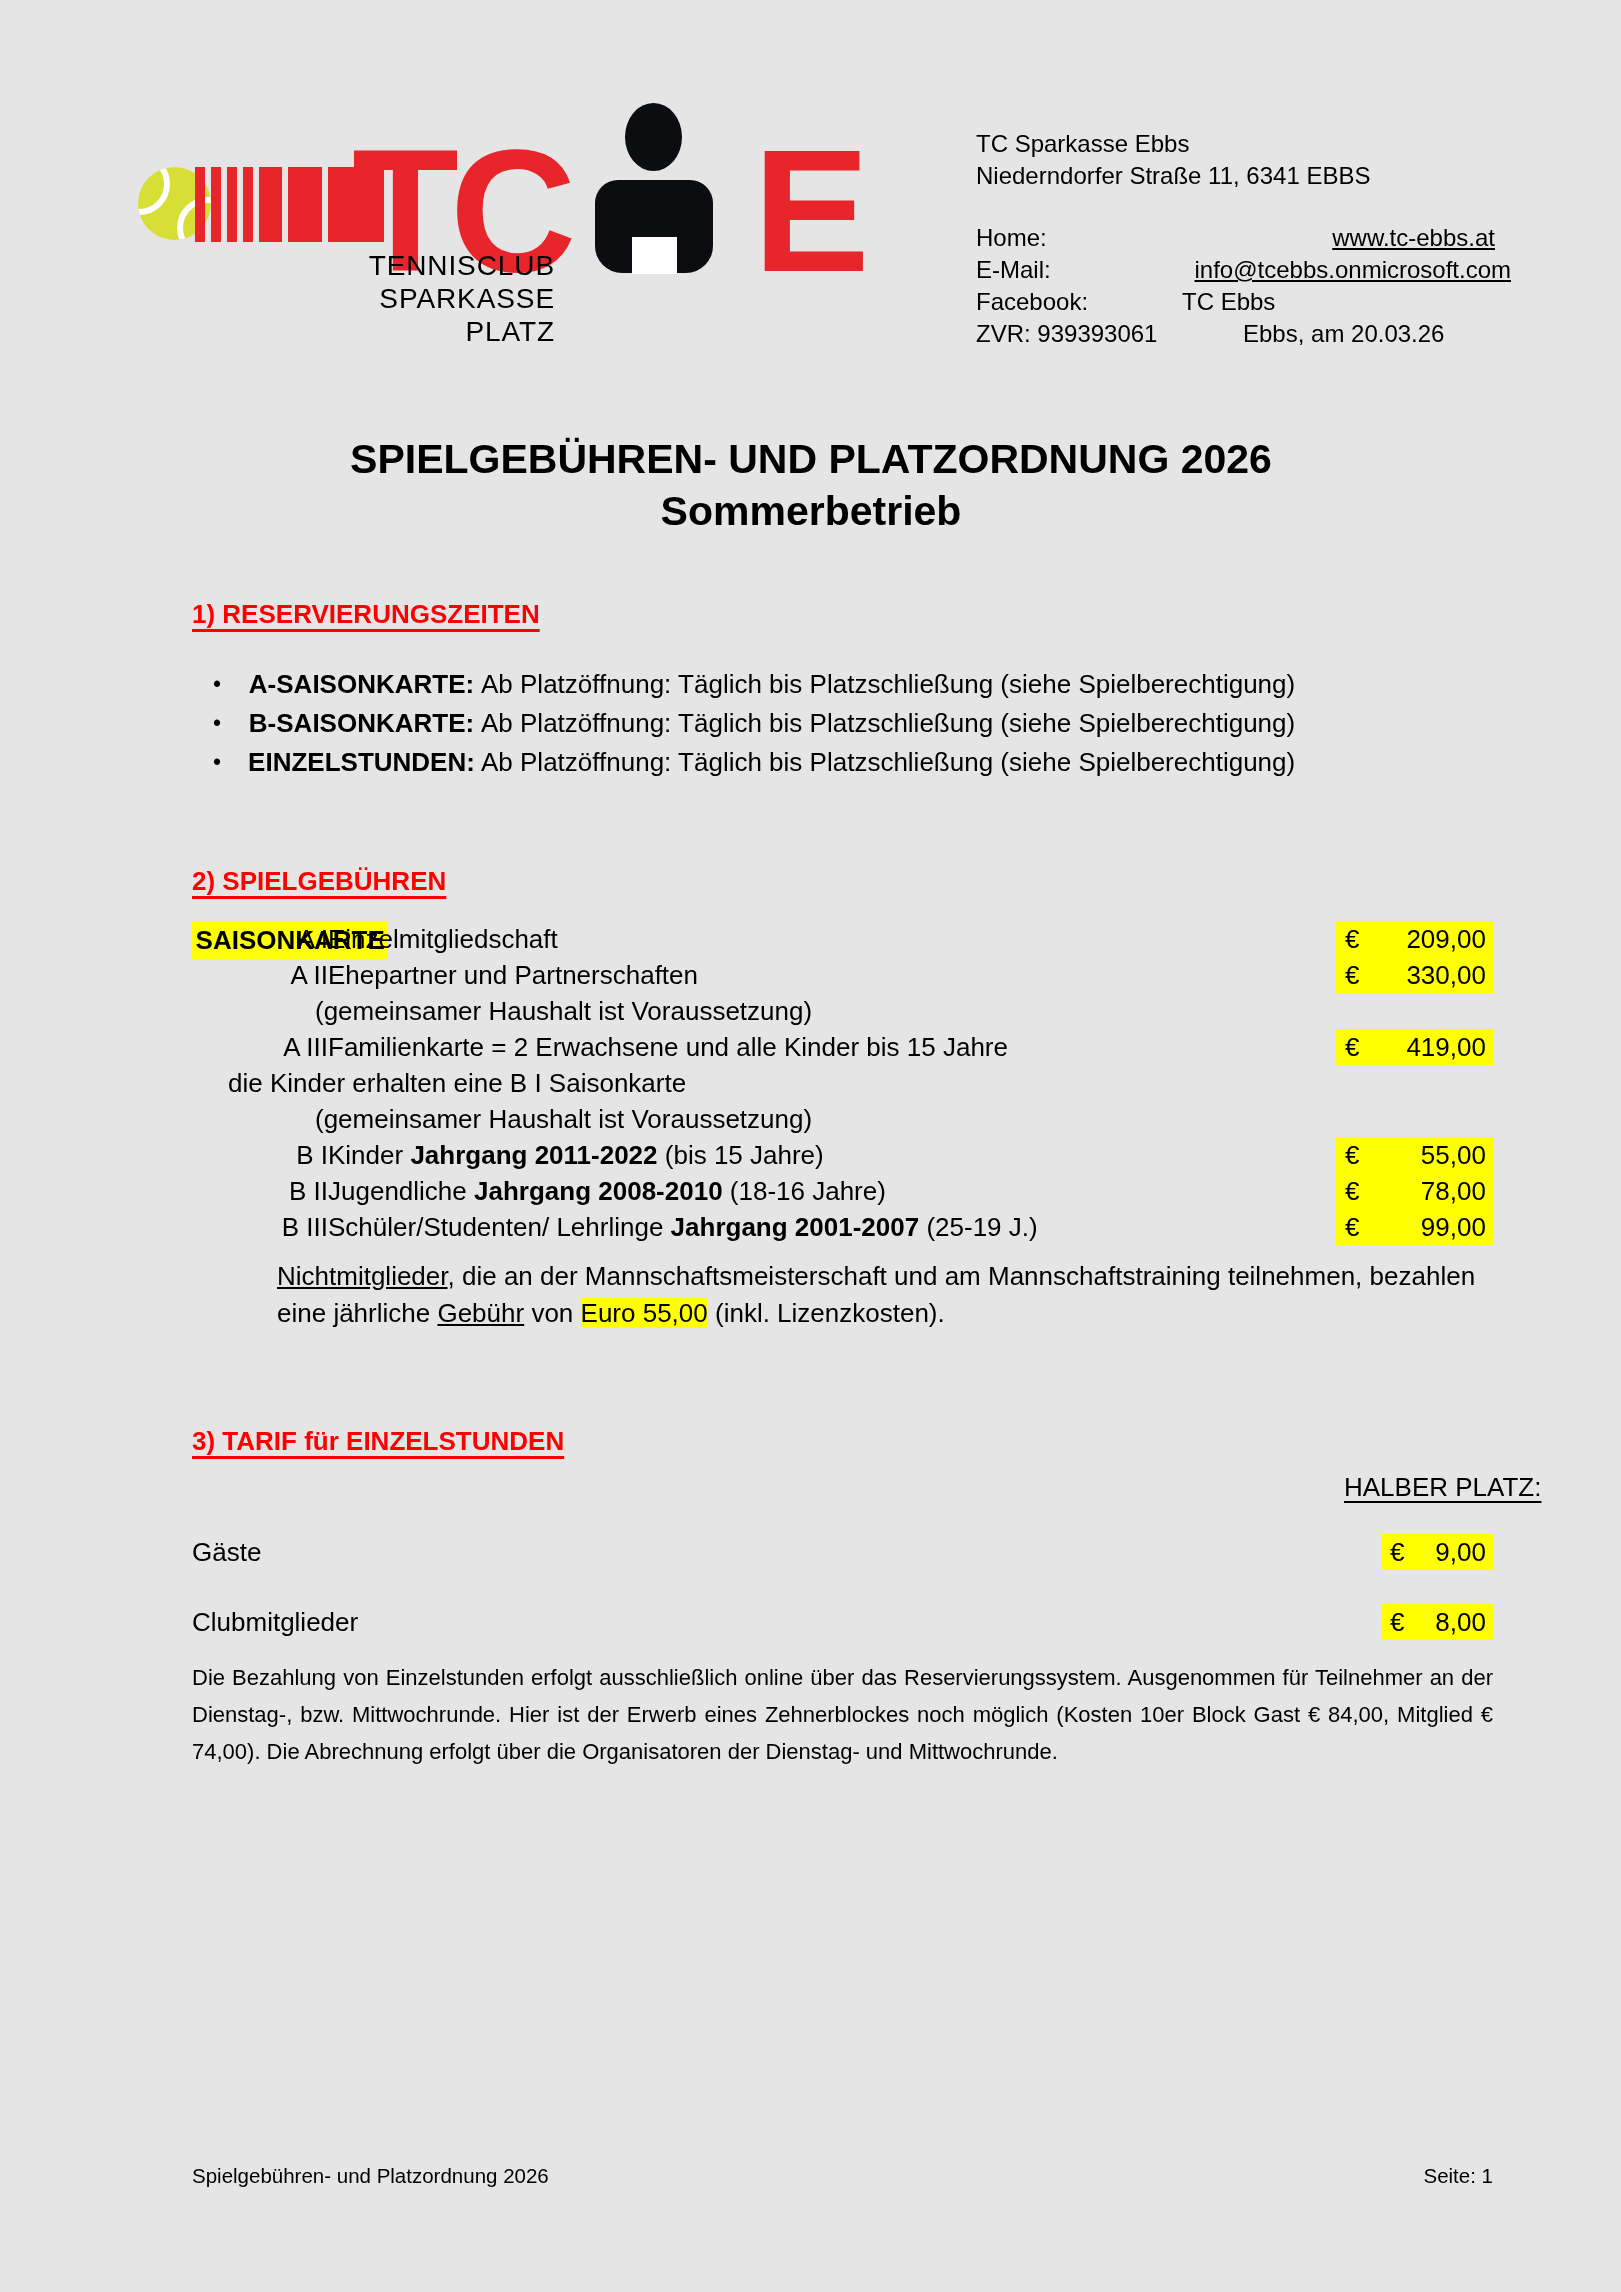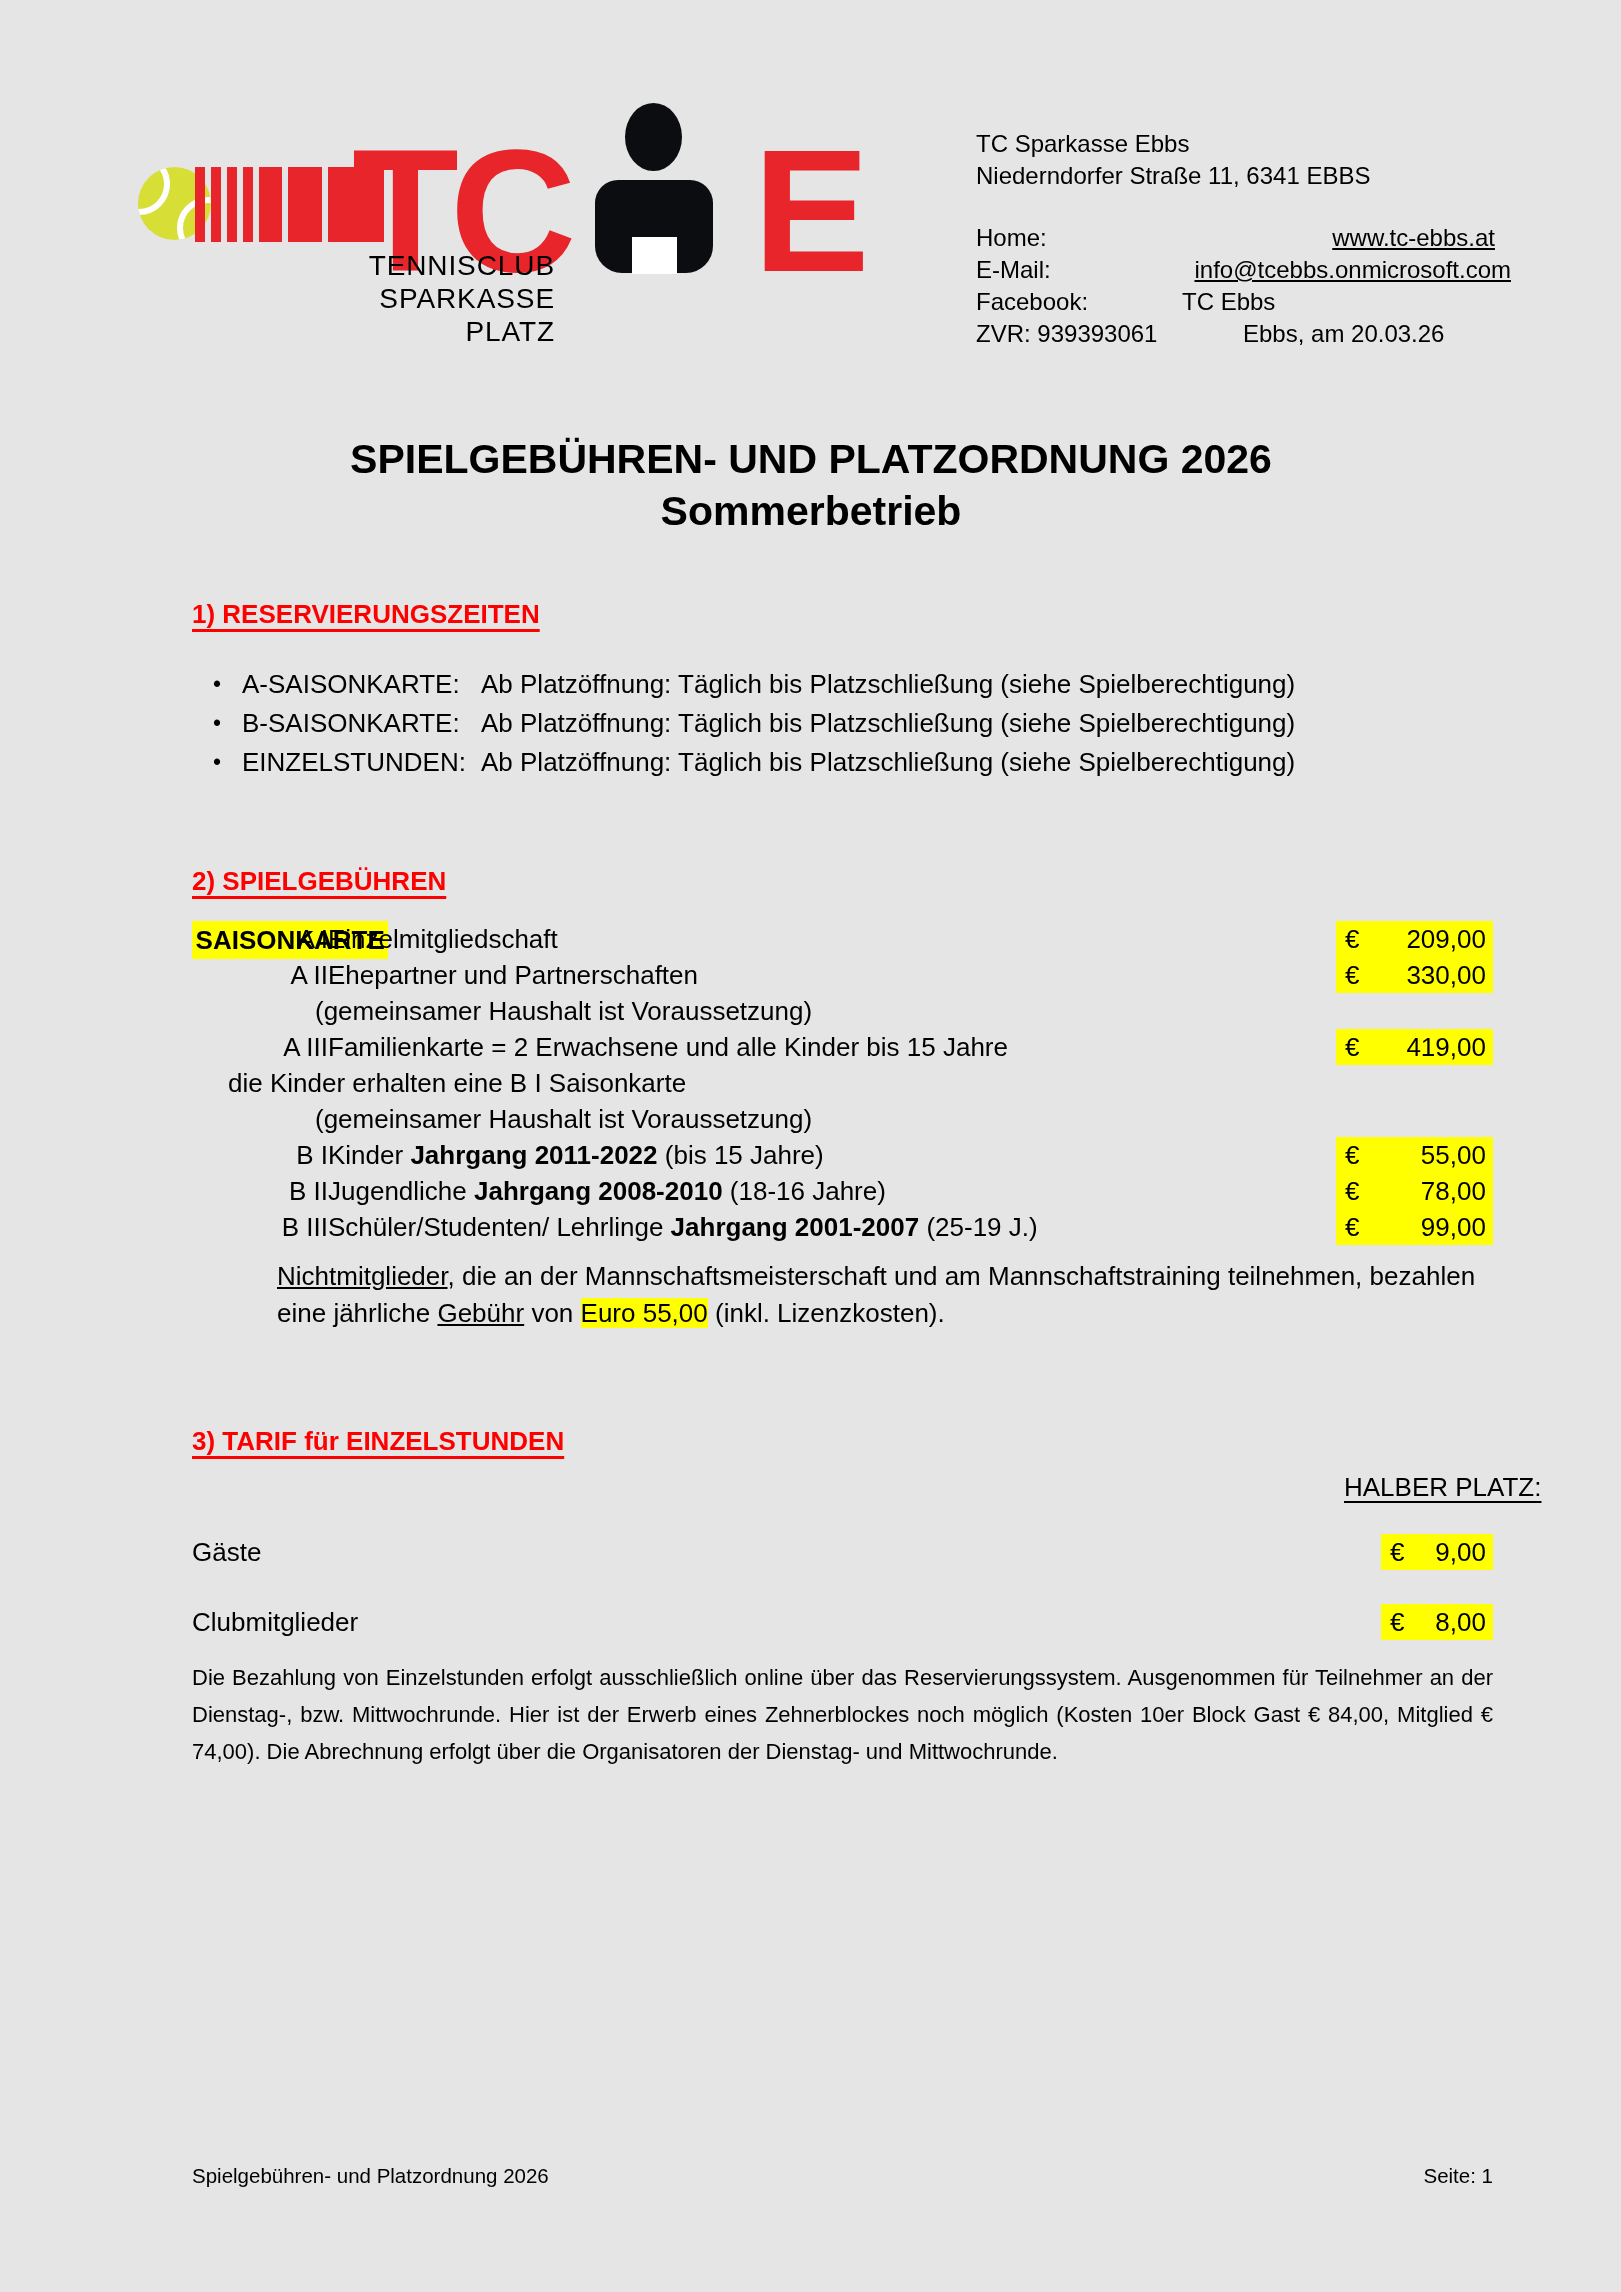--- a/index.html
+++ b/index.html
@@ -204,21 +204,22 @@
   }
   .bullet-row .dot {
     width: 50px;
     flex: none;
     text-align: center;
     font-size: 23px;
   }
   .bullet-row .lbl {
     width: 239px;
     flex: none;
-    font-weight: 400;
+    font-weight: 700;
+    text-align: center;
   }
   .bullet-row .desc { flex: 1; }
 
   
   .saison {
     position: absolute;
     left: 192px;
     top: 921px;
     width: 1301px;
     font-size: 26px;

